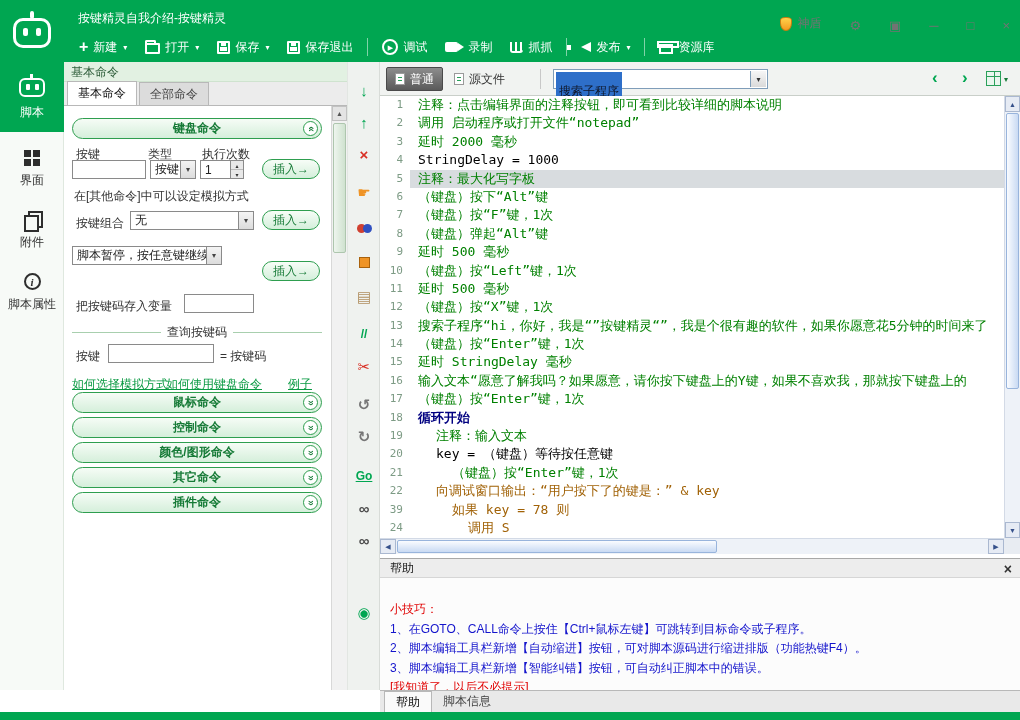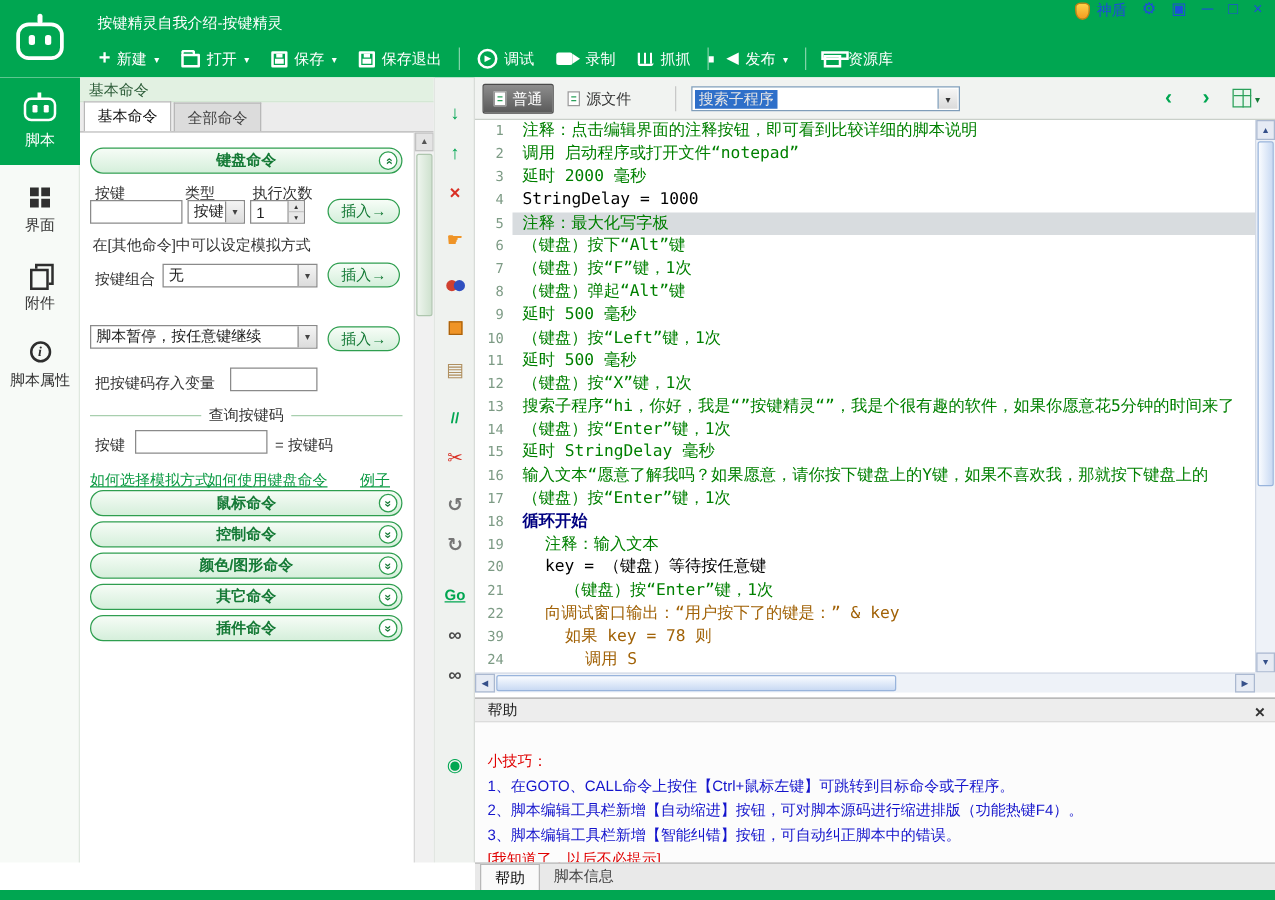--- a/index.html
+++ b/index.html
@@ -3,21 +3,21 @@
 <meta charset="utf-8">
 <style>
 *{margin:0;padding:0;box-sizing:border-box}
 html,body{width:1020px;height:720px;overflow:hidden;background:#fff}
 body{font-family:"Liberation Sans","DejaVu Sans",sans-serif;font-size:12px;color:#222;position:relative}
 
 
 .greenhead{position:absolute;left:0;top:0;width:1020px;height:62px;background:#00a651}
 .titlebar{position:absolute;left:0;top:0;width:1020px;height:32px;color:#fff}
 .win-title{position:absolute;left:78px;top:10px;font-size:12px;color:#fff}
-.tb-right{position:absolute;right:10px;top:0;height:32px;display:flex;align-items:flex-start;gap:12px;color:#1d4ed8}
+.tb-right{position:absolute;right:10px;top:0;height:32px;display:flex;align-items:flex-end;gap:28px;color:#737373}
 .tb-btn{font-size:13px;line-height:1;cursor:default}
 .shield-badge{display:flex;align-items:center;gap:5px;font-size:12px}
 .ic-shield{width:12px;height:14px;background:linear-gradient(#ffd24a,#f49b20);border-radius:6px 6px 7px 7px/4px 4px 9px 9px;border:1px solid #c97f12}
 
 
 .logo{position:absolute;left:13px;top:11px;width:38px;height:42px}
 .logo .ant{position:absolute;left:17px;top:0;width:4px;height:8px;background:#fff;border-radius:2px}
 .logo .head{position:absolute;left:0;top:7px;width:38px;height:30px;border:3px solid #fff;border-radius:10px}
 .logo .eye{position:absolute;top:17px;width:5px;height:8px;background:#fff;border-radius:2px}
 .logo .eye.l{left:10px}.logo .eye.r{left:23px}
@@ -103,21 +103,21 @@
 
 .editor{position:absolute;left:380px;top:62px;width:640px;height:650px;background:#fff}
 .etb{position:absolute;left:0;top:0;width:640px;height:34px;background:#f1f3f1;border-bottom:1px solid #c9cfc9}
 .emode{position:absolute;top:5px;height:24px;display:flex;align-items:center;gap:5px;padding:0 8px;font-size:12px;border-radius:2px;white-space:nowrap}
 .emode.normal{left:6px;background:linear-gradient(#8d8d8d,#5a5a5a);color:#fff;border:1px solid #4a4a4a}
 .emode.source{left:66px;color:#333}
 .ic-doc{width:10px;height:12px;background:#fff;border:1px solid #9a9a9a;position:relative}
 .ic-doc::after{content:"";position:absolute;left:2px;top:3px;right:2px;height:1px;background:#2aa05a;box-shadow:0 3px 0 #2aa05a}
 .etbsep{position:absolute;left:160px;top:7px;width:1px;height:20px;background:#c8c8c8}
 .combo{position:absolute;left:173px;top:7px;width:215px;height:20px;background:#fff;border:1px solid #7f9db9}
-.combo .sel{position:absolute;left:2px;top:2px;background:#2e6fc9;color:#e5e5e5;padding:0 3px;font-size:12px;line-height:15px}
+.combo .sel{position:absolute;left:2px;top:2px;background:#2e6fc9;color:#0f172a;padding:12px 3px;font-size:12px;line-height:15px}
 .combo .carr{position:absolute;right:1px;top:1px;bottom:1px;width:16px;background:linear-gradient(#f6f6f6,#dadada);border-left:1px solid #7f9db9;display:flex;align-items:center;justify-content:center;font-size:8px;color:#333}
 .enav{position:absolute;top:6px;font-size:17px;font-weight:bold;color:#00a651;line-height:20px}
 .laybtn{position:absolute;left:606px;top:9px;width:15px;height:15px;border:1px solid #2aa05a;background:linear-gradient(#2aa05a,#2aa05a) 0 4px/15px 1px no-repeat,linear-gradient(#2aa05a,#2aa05a) 7px 0/1px 15px no-repeat,#eaf6ee}
 .laycaret{position:absolute;left:624px;top:13px;font-size:8px;color:#157a36}
 
 
 .code{position:absolute;left:0;top:34px;width:624px;height:442px;background:#fff;overflow:hidden;font-family:"DejaVu Sans Mono",monospace}
 .row{display:flex;height:18.4px;line-height:18.4px}
 .row .n{width:30px;padding-right:7px;text-align:right;color:#7d9b85;font-size:11px;flex:none}
 .row .t{flex:1;padding-left:8px;white-space:pre;overflow:hidden;font-size:13px}
@@ -282,21 +282,21 @@
 
   <span class="plabel" style="top:126px;left:10px">在[其他命令]中可以设定模拟方式</span>
 
   <span class="plabel" style="top:153px;left:12px">按键组合</span>
   <div class="psel" style="top:149px;left:66px;width:124px">
     <span>无</span>
     <span class="sarr">▾</span>
   </div>
   <div class="gbtn" style="top:148px;left:198px;width:58px;height:20px">插入→</div>
 
-  <div class="psel" style="top:198px;left:8px;width:182px">
+  <div class="psel" style="top:184px;left:8px;width:150px">
     <span>脚本暂停，按任意键继续</span>
     <span class="sarr">▾</span>
   </div>
   <div class="gbtn" style="top:199px;left:198px;width:58px;height:20px">插入→</div>
 
   <span class="plabel" style="top:236px;left:12px">把按键码存入变量</span>
   <input class="pin" style="top: 232px; left: 120px; width: 70px;">
 
   <div class="qdiv" style="top:262px">
     <span>查询按键码</span>

